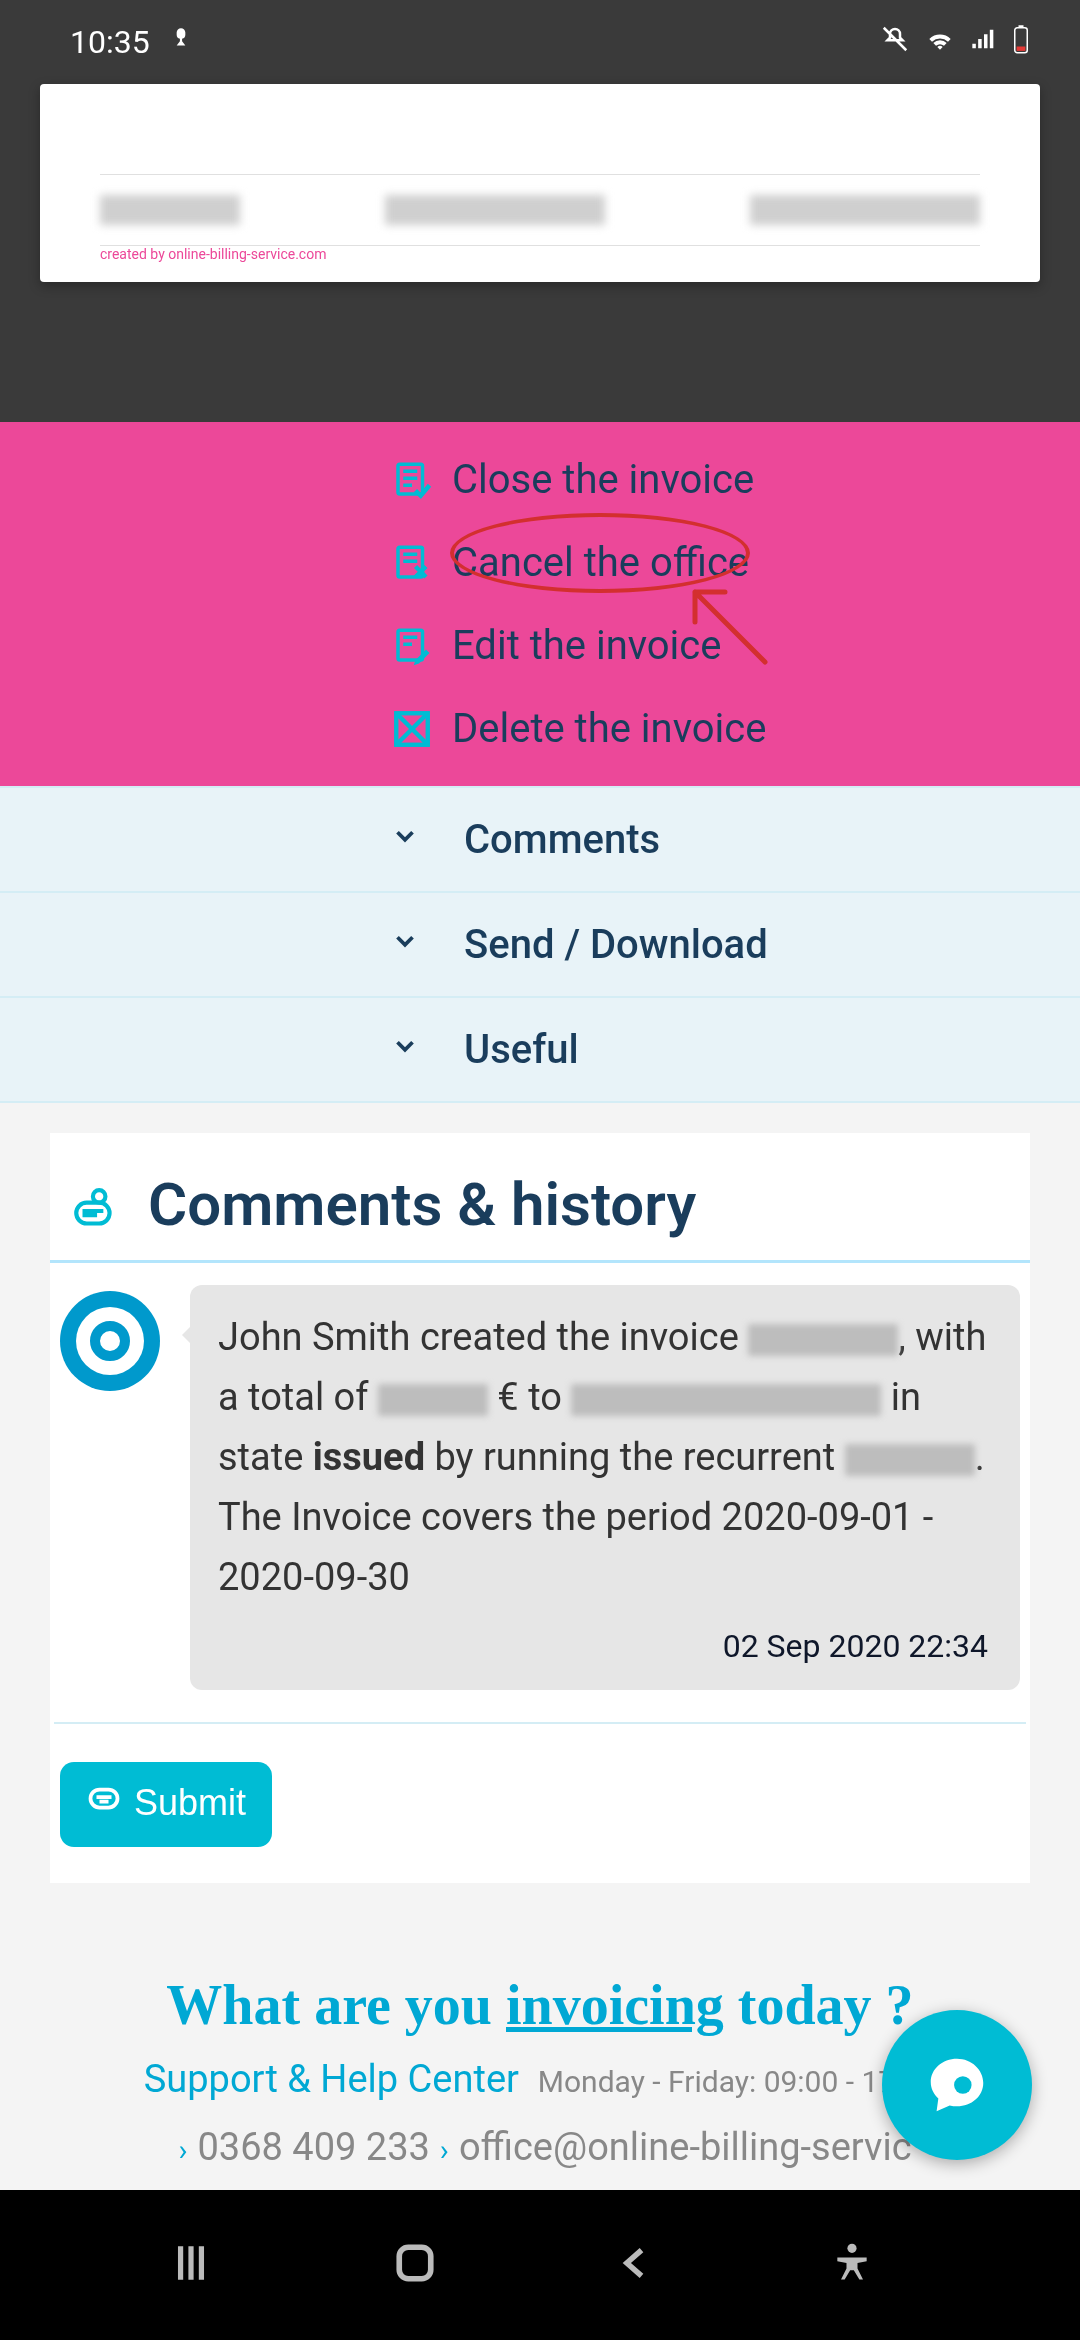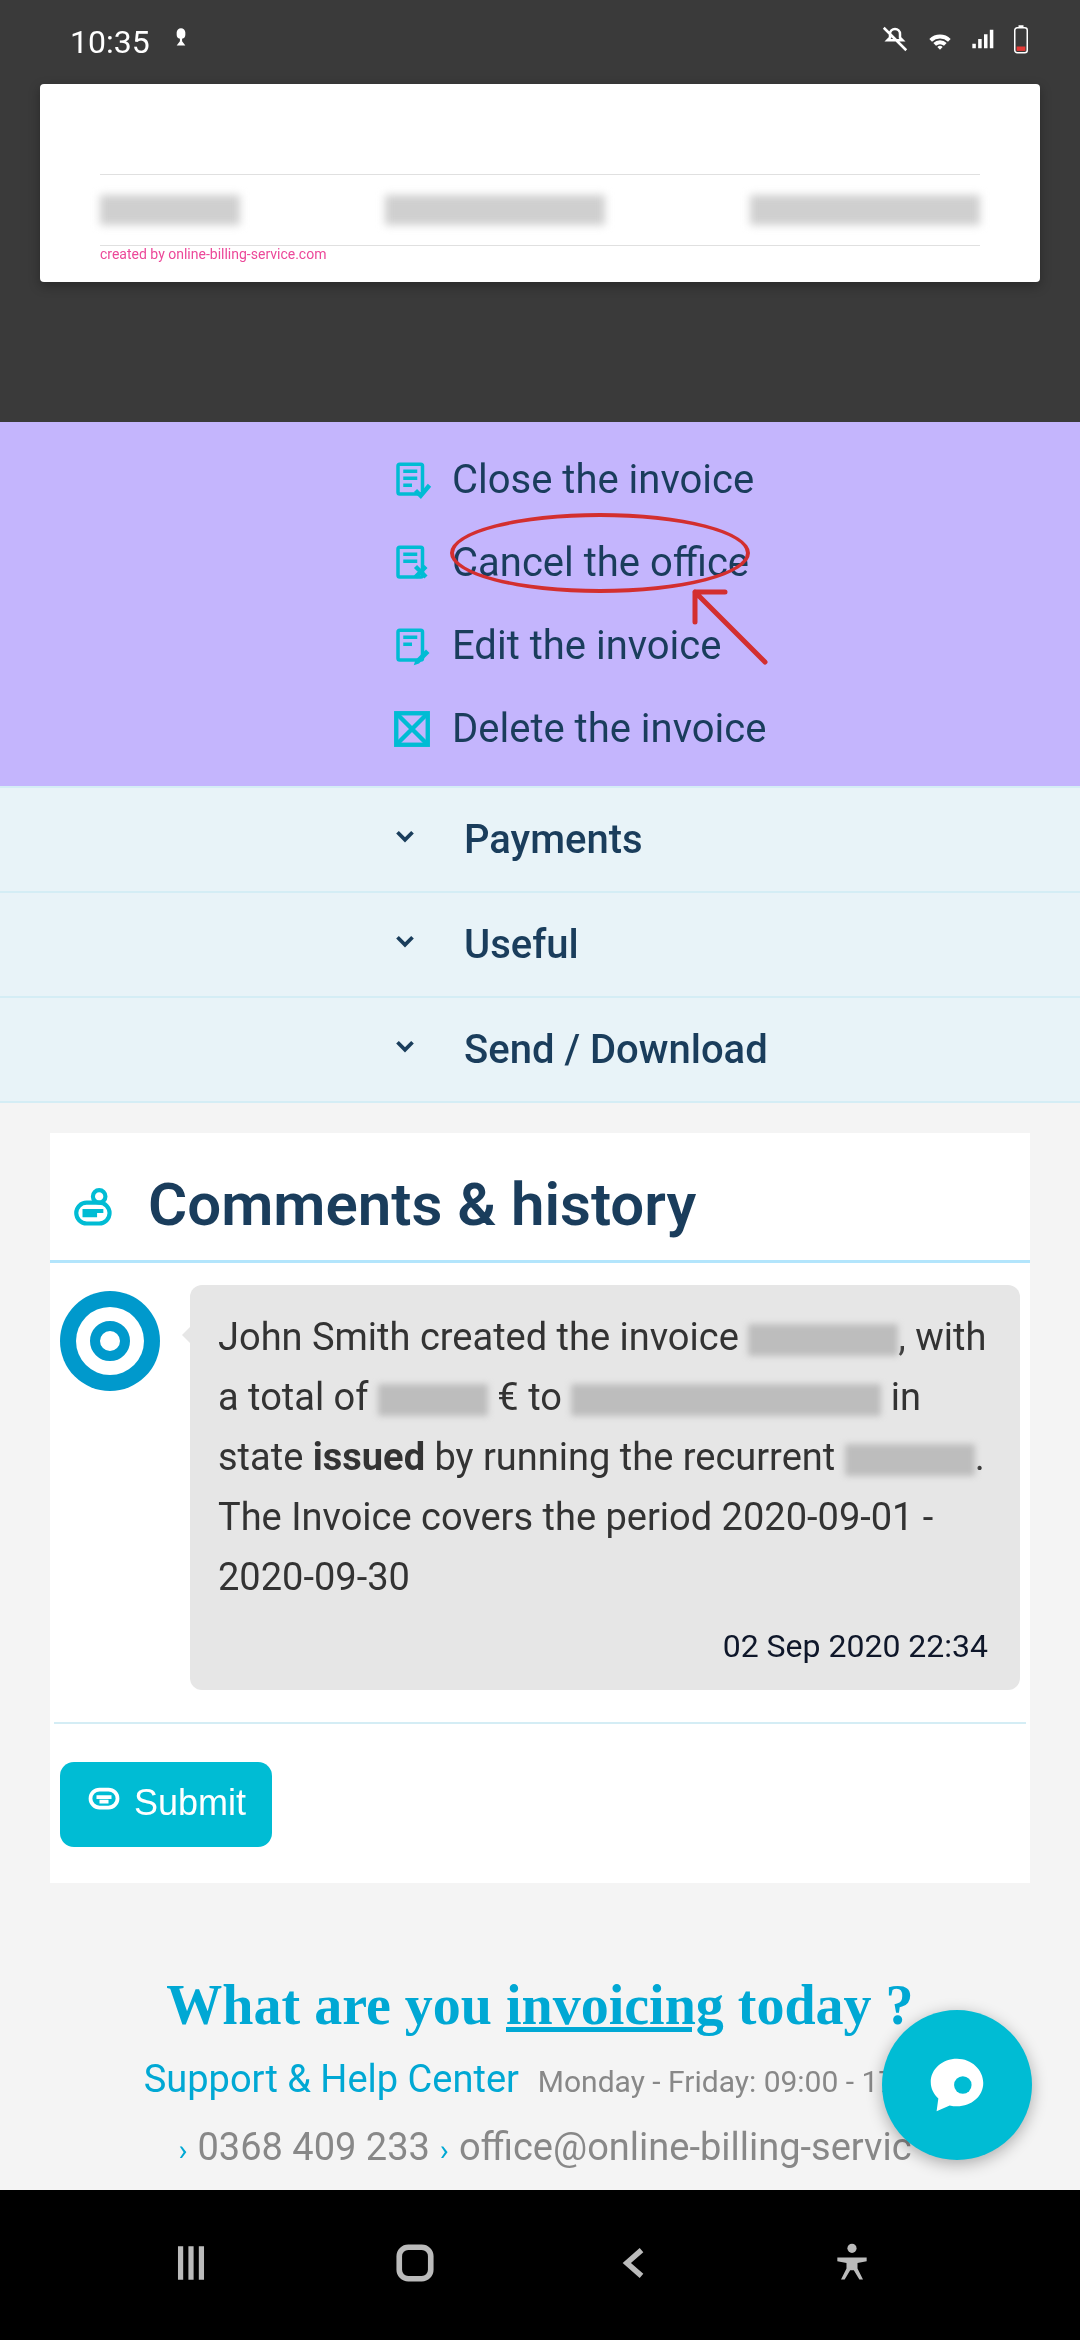--- a/index.html
+++ b/index.html
@@ -15,21 +15,21 @@
   .dark-area { background: #3a3a3a; padding: 0 40px 140px 40px; }
   .invoice-card { background: #fff; border-radius: 4px; padding: 90px 60px 20px 60px; box-shadow: 0 4px 12px rgba(0,0,0,0.3); }
   .invoice-row { border-top: 1px solid #e0e0e0; border-bottom: 1px solid #e0e0e0; padding: 20px 0; display: flex; justify-content: space-between; }
   .blur-block { background: #cfcfcf; filter: blur(4px); height: 30px; }
   .blur-1 { width: 140px; }
   .blur-2 { width: 220px; }
   .blur-3 { width: 230px; }
   .footer-text { font-size: 14px; color: #ec4899; }
   
   
-  .actions-section { background: #c4b5fd; padding: 16px 0; }
+  .actions-section { background: #ec4899; padding: 16px 0; }
   .action-item { display: flex; align-items: center; gap: 18px; padding: 18px 0 18px 390px; font-size: 40px; color: #1a3d5c; cursor: pointer; position: relative; }
   .action-icon { width: 44px; height: 44px; display: flex; align-items: center; justify-content: center; color: #00bcd4; flex-shrink: 0; }
   .action-icon svg { width: 42px; height: 42px; }
   .red-circle { position: absolute; border: 4px solid #d32f2f; border-radius: 50%; width: 300px; height: 80px; left: 450px; top: -8px; pointer-events: none; }
   .red-arrow { position: absolute; left: 680px; top: 56px; pointer-events: none; }
   
   
   .accordion { border-top: 2px solid #d4edf5; }
   .accordion-item { background: #e8f3f8; border-bottom: 2px solid #d4edf5; padding: 28px 0 28px 390px; display: flex; align-items: center; gap: 38px; font-size: 40px; color: #1a3d5c; font-weight: 500; cursor: pointer; }
   .chevron { width: 36px; font-size: 28px; color: #1a3d5c; }
@@ -167,37 +167,37 @@
   </div>
 </div>
 
 <div class="accordion">
   <div class="accordion-item">
     <span class="chevron">
       <svg width="30" height="30" viewBox="0 0 24 24" fill="none" stroke="#1a3d5c" stroke-width="3">
           <path d="M6 9l6 6 6-6"></path>
         </svg>
     </span>
-    <span>Payments</span>
+    <span>Comments</span>
   </div>
   <div class="accordion-item">
     <span class="chevron">
       <svg width="30" height="30" viewBox="0 0 24 24" fill="none" stroke="#1a3d5c" stroke-width="3">
           <path d="M6 9l6 6 6-6"></path>
         </svg>
     </span>
-    <span>Useful</span>
+    <span>Send / Download</span>
   </div>
   <div class="accordion-item">
     <span class="chevron">
       <svg width="30" height="30" viewBox="0 0 24 24" fill="none" stroke="#1a3d5c" stroke-width="3">
           <path d="M6 9l6 6 6-6"></path>
         </svg>
     </span>
-    <span>Send / Download</span>
+    <span>Useful</span>
   </div>
 </div>
 
 <div class="comments-section">
   <div class="comments-header">
     <span class="comments-header-icon">
       <svg width="50" height="50" viewBox="0 0 24 24" fill="none" stroke="#00bcd4" stroke-width="2">
           <rect x="3" y="8" width="16" height="10" rx="5"></rect>
           <path d="M6 12h10M6 14h7"></path>
           <circle cx="14" cy="5" r="3"></circle>

